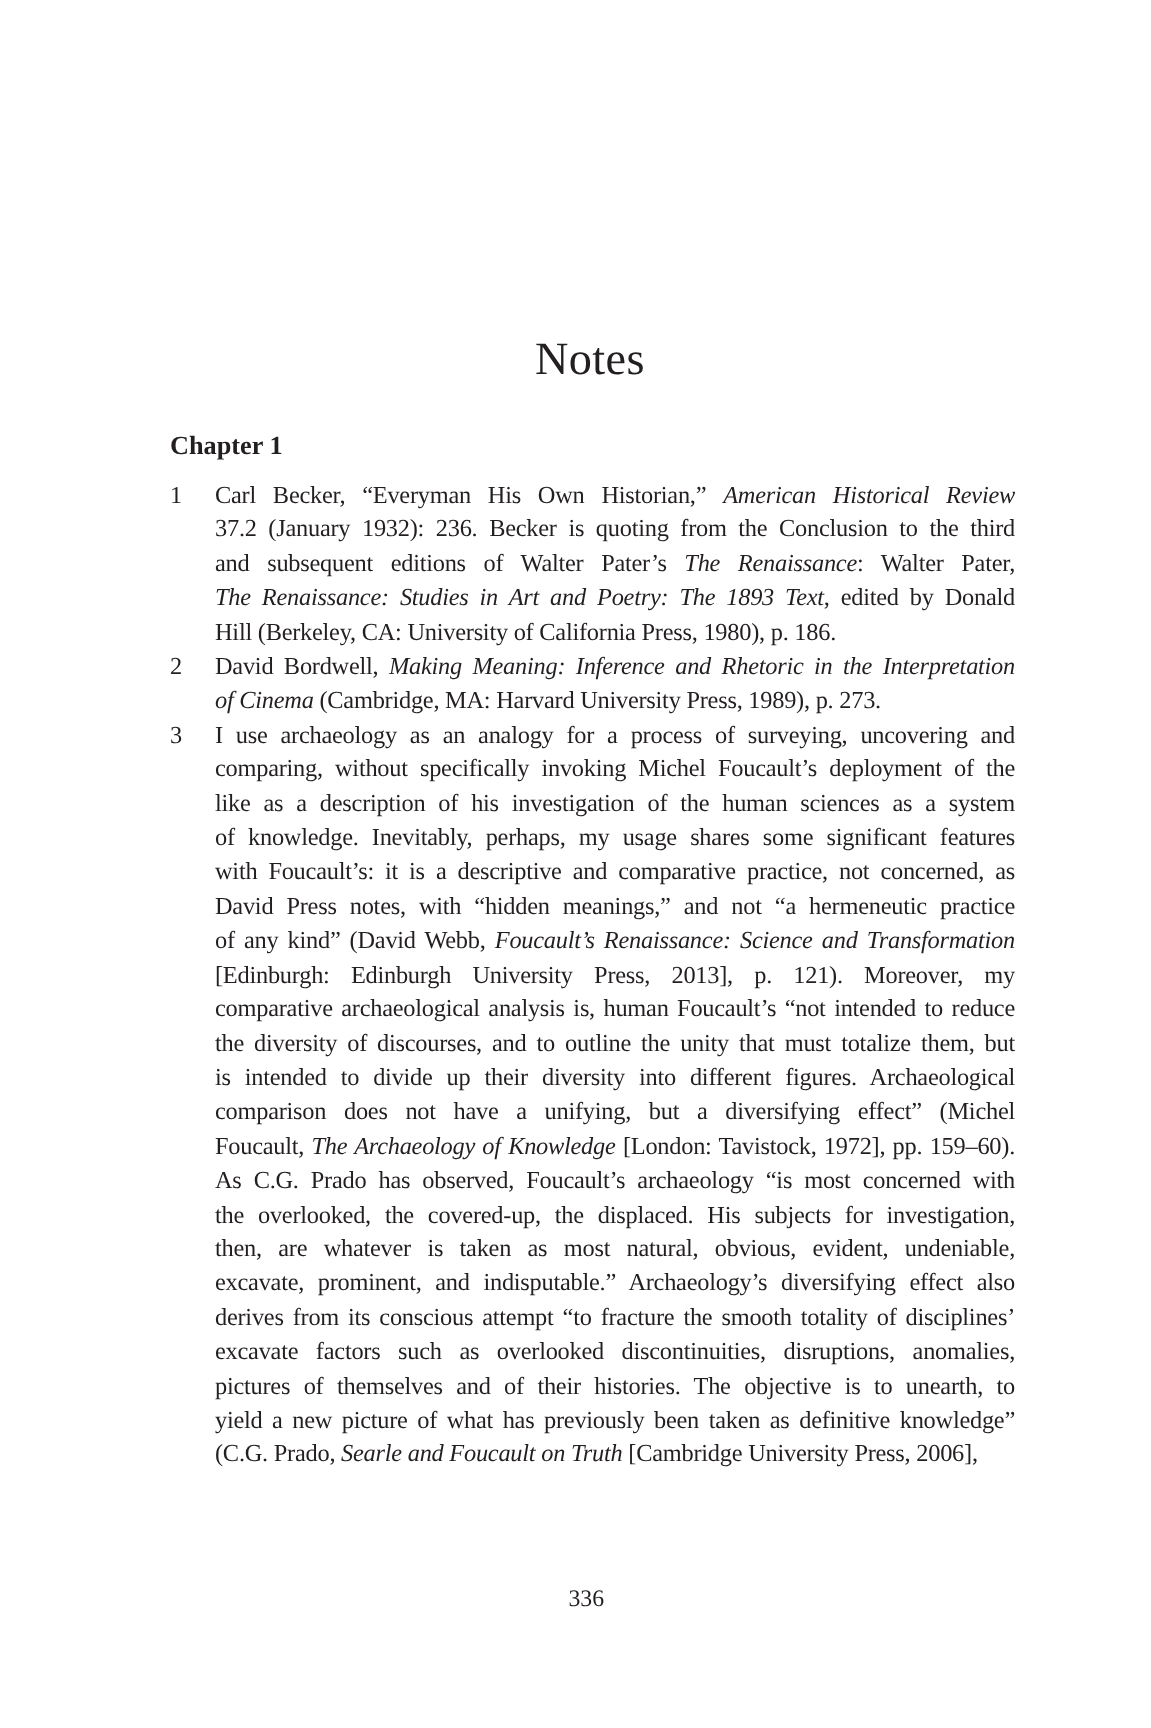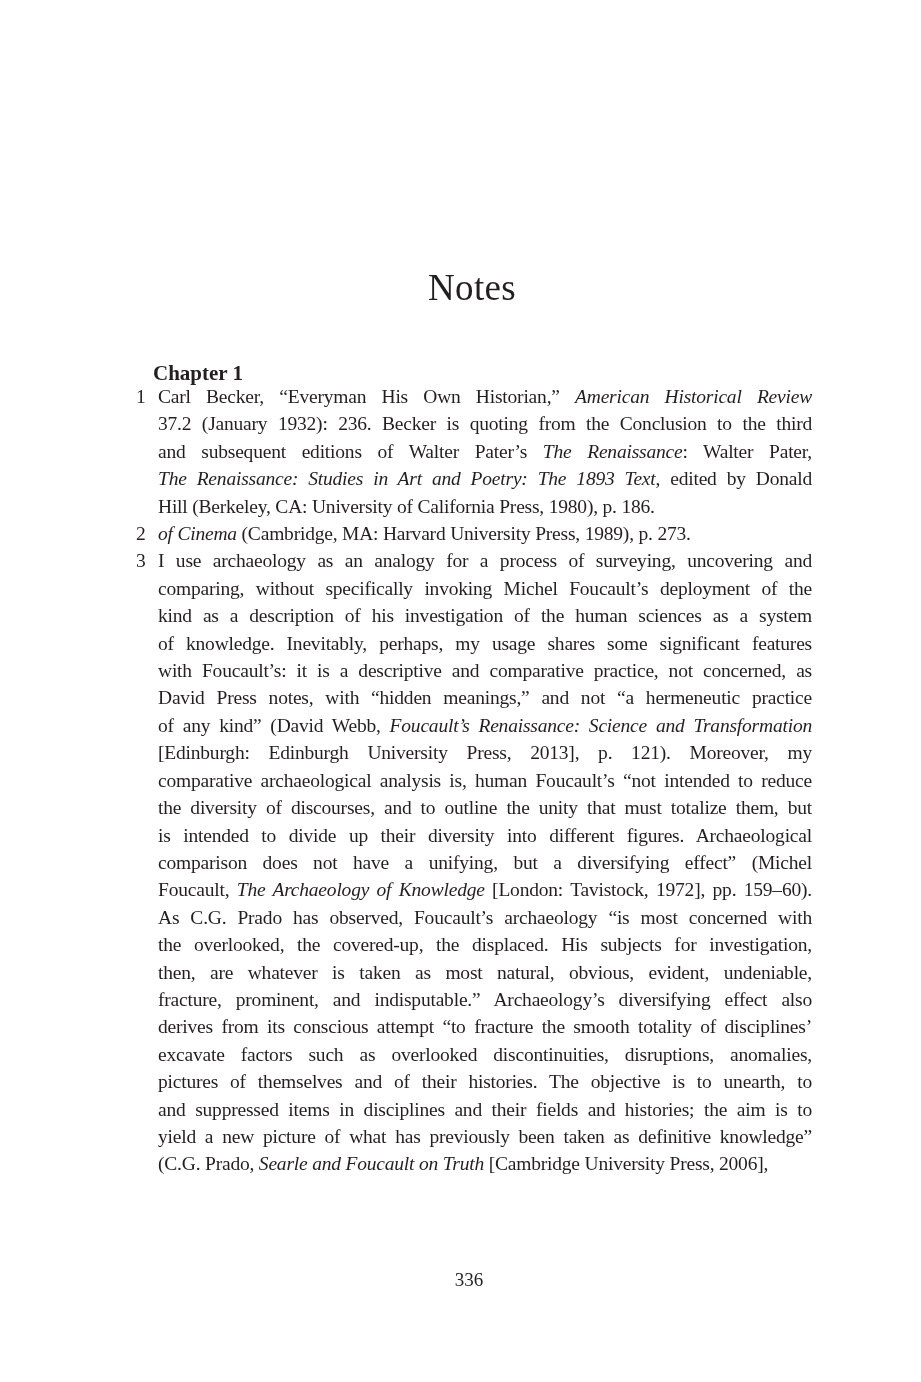--- a/index.html
+++ b/index.html
@@ -27,21 +27,21 @@
     letter-spacing: 0.3px;
     margin: 0;
   }
   .chapter-heading {
     position: absolute;
     top: 342px;
     left: 136px;
     font-size: 21px;
     line-height: 28px;
     font-weight: bold;
-    margin: 17px;
+    margin: 0;
   }
   .notes-list {
     position: absolute;
     top: 383px;
     left: 136px;
     width: 676px;
     margin: 0;
     padding: 0;
     list-style: none;
   }
@@ -52,21 +52,21 @@
   }
   .note-number {
     position: absolute;
     left: 0;
     top: 0;
     width: 30px;
     font-size: 19.5px;
     line-height: 27.4px;
   }
   .note-body {
-    margin-left: 22px;
+    margin-left: 36px;
   }
   .line {
     display: block;
     font-size: 19.5px;
     line-height: 27.4px;
     white-space: nowrap;
     text-align: justify;
     text-align-last: justify;
     letter-spacing: -0.2px;
   }
@@ -101,46 +101,46 @@
         <span class="line"><span>Carl Becker, “Everyman His Own Historian,” </span><em>American Historical Review</em></span>
         <span class="line"><span>37.2 (January 1932): 236. Becker is quoting from the Conclusion to the third</span></span>
         <span class="line"><span>and subsequent editions of Walter Pater’s </span><em>The Renaissance</em><span>: Walter Pater,</span></span>
         <span class="line"><em>The Renaissance: Studies in Art and Poetry: The 1893 Text</em><span>, edited by Donald</span></span>
         <span class="line last"><span>Hill (Berkeley, CA: University of California Press, 1980), p. 186.</span></span>
       </div>
   </li>
   <li class="note">
     <span class="note-number">2</span>
     <div class="note-body">
+        <span class="line"><span>David Bordwell, </span><em>Making Meaning: Inference and Rhetoric in the Interpretation</em></span>
         <span class="line last"><em>of Cinema</em><span> (Cambridge, MA: Harvard University Press, 1989), p. 273.</span></span>
       </div>
   </li>
   <li class="note">
     <span class="note-number">3</span>
     <div class="note-body">
         <span class="line"><span>I use archaeology as an analogy for a process of surveying, uncovering and</span></span>
         <span class="line"><span>comparing, without specifically invoking Michel Foucault’s deployment of the</span></span>
-        <span class="line"><span>kind as a description of his investigation of the human sciences as a system</span></span>
+        <span class="line"><span>like as a description of his investigation of the human sciences as a system</span></span>
         <span class="line"><span>of knowledge. Inevitably, perhaps, my usage shares some significant features</span></span>
         <span class="line"><span>with Foucault’s: it is a descriptive and comparative practice, not concerned, as</span></span>
         <span class="line"><span>David Press notes, with “hidden meanings,” and not “a hermeneutic practice</span></span>
         <span class="line"><span>of any kind” (David Webb, </span><em>Foucault’s Renaissance: Science and Transformation</em></span>
         <span class="line"><span>[Edinburgh: Edinburgh University Press, 2013], p. 121). Moreover, my</span></span>
         <span class="line"><span>comparative archaeological analysis is, human Foucault’s “not intended to reduce</span></span>
         <span class="line"><span>the diversity of discourses, and to outline the unity that must totalize them, but</span></span>
         <span class="line"><span>is intended to divide up their diversity into different figures. Archaeological</span></span>
         <span class="line"><span>comparison does not have a unifying, but a diversifying effect” (Michel</span></span>
         <span class="line"><span>Foucault, </span><em>The Archaeology of Knowledge</em><span> [London: Tavistock, 1972], pp. 159–60).</span></span>
         <span class="line"><span>As C.G. Prado has observed, Foucault’s archaeology “is most concerned with</span></span>
         <span class="line"><span>the overlooked, the covered-up, the displaced. His subjects for investigation,</span></span>
         <span class="line"><span>then, are whatever is taken as most natural, obvious, evident, undeniable,</span></span>
-        <span class="line"><span>fracture, prominent, and indisputable.” Archaeology’s diversifying effect also</span></span>
+        <span class="line"><span>excavate, prominent, and indisputable.” Archaeology’s diversifying effect also</span></span>
         <span class="line"><span>derives from its conscious attempt “to fracture the smooth totality of disciplines’</span></span>
         <span class="line"><span>excavate factors such as overlooked discontinuities, disruptions, anomalies,</span></span>
         <span class="line"><span>pictures of themselves and of their histories. The objective is to unearth, to</span></span>
-        <span class="line"><span>and suppressed items in disciplines and their fields and histories; the aim is to</span></span>
         <span class="line"><span>yield a new picture of what has previously been taken as definitive knowledge”</span></span>
         <span class="line last"><span>(C.G. Prado, </span><em>Searle and Foucault on Truth</em><span> [Cambridge University Press, 2006],</span></span>
       </div>
   </li>
 </ol>
 
 <div class="page-number">336</div>
 
 </body></html>

